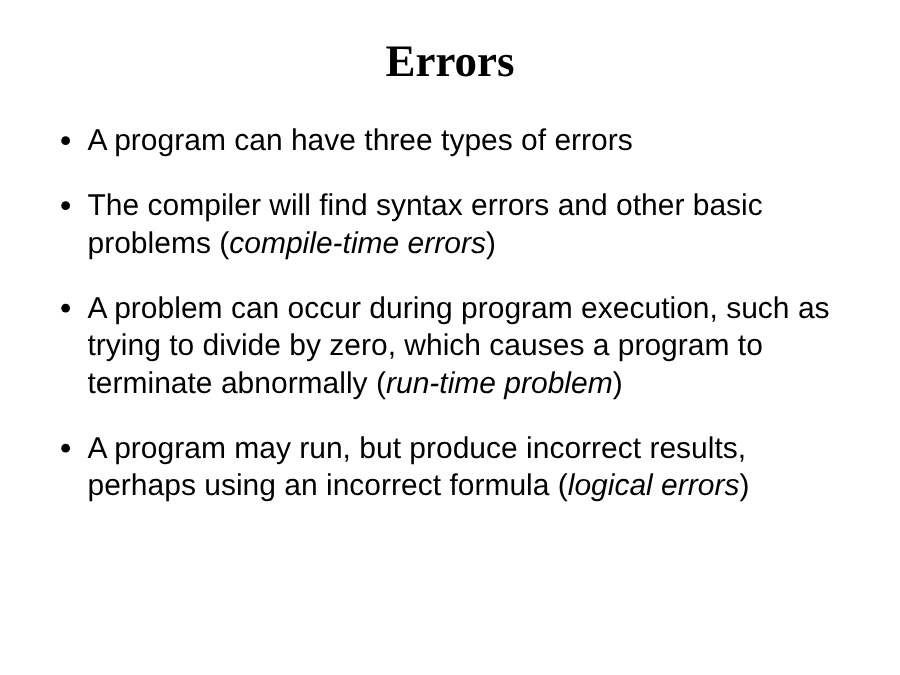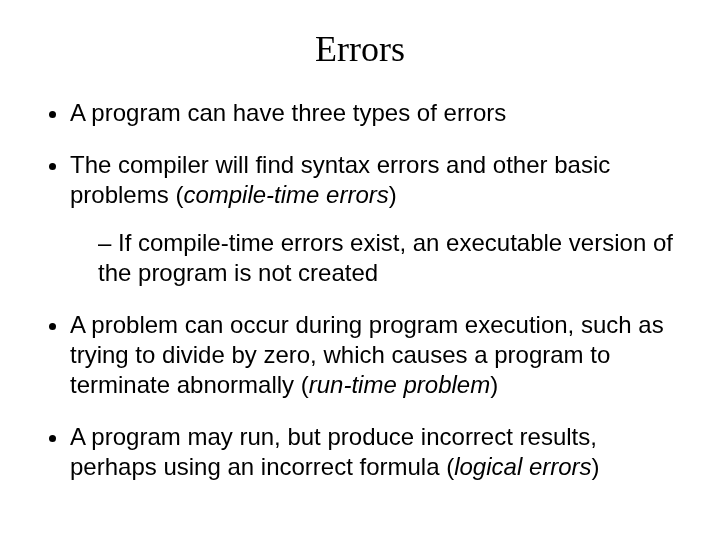--- a/index.html
+++ b/index.html
@@ -15,21 +15,21 @@
   }
   .slide {
     width: 720px;
     height: 540px;
     position: relative;
     box-sizing: border-box;
   }
   .title {
     text-align: center;
     font-size: 36px;
-    font-weight: 400;
+    font-weight: 700;
     font-family: "Times New Roman", Times, serif;
     margin-top: 28px;
     margin-bottom: 28px;
   }
   ul.top {
     list-style: disc;
     margin: 0 42px 0 42px;
     padding-left: 28px;
     font-size: 24px;
     line-height: 1.25;
@@ -57,25 +57,20 @@
   <div class="title">Errors</div>
 
   <ul class="top">
 
     <li>
       <span>A program can have three types of errors</span>
     </li>
 
     <li>
       <span>The compiler will find syntax errors and other basic problems (</span><span class="italic">compile-time errors</span><span>)</span>
-      <ul class="sub">
-        <li>
-          <span>If compile-time errors exist, an executable version of the program is not created</span>
-        </li>
-      </ul>
     </li>
 
     <li>
       <span>A problem can occur during program execution, such as trying to divide by zero, which causes a program to terminate abnormally (</span><span class="italic">run-time problem</span><span>)</span>
     </li>
 
     <li>
       <span>A program may run, but produce incorrect results, perhaps using an incorrect formula (</span><span class="italic">logical errors</span><span>)</span>
     </li>
 

